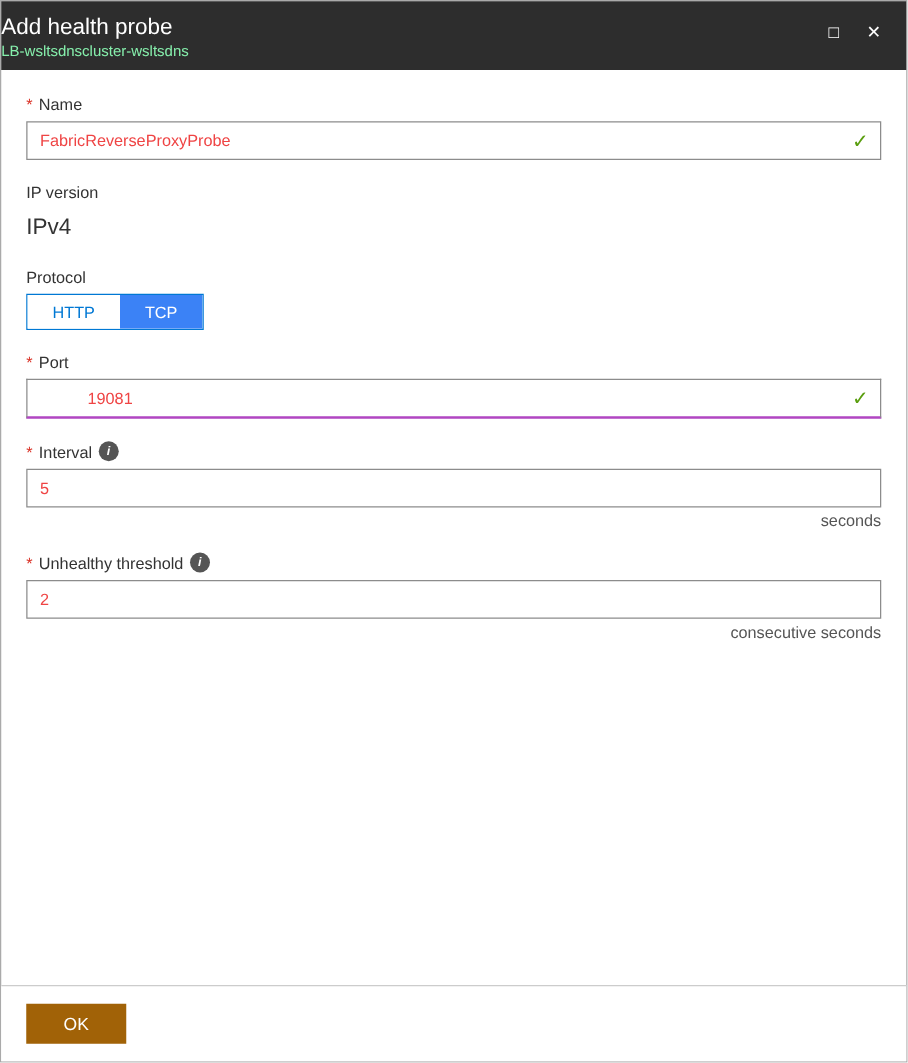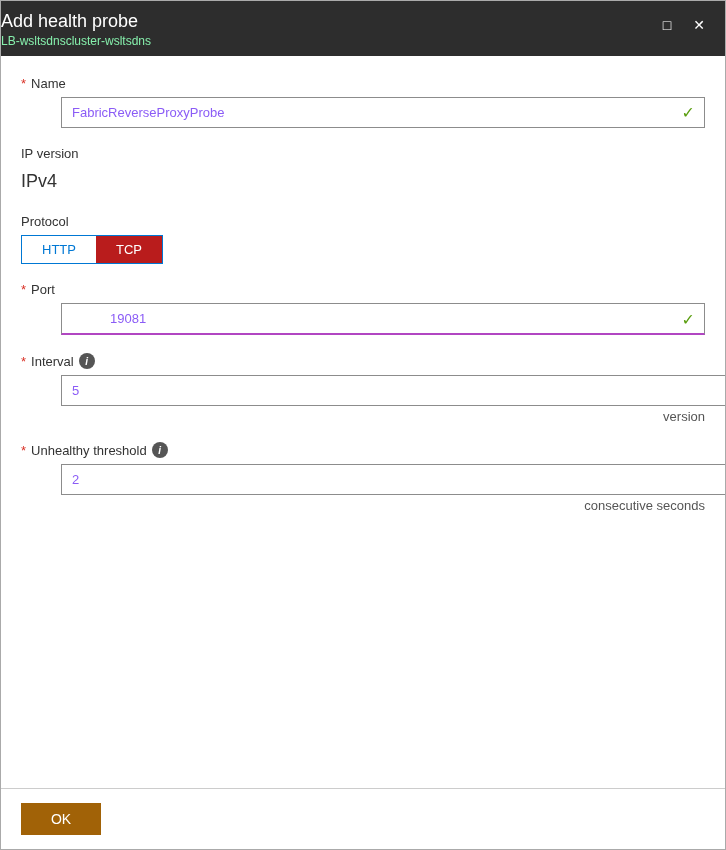--- a/index.html
+++ b/index.html
@@ -112,24 +112,23 @@
       cursor: pointer;
       font-style: italic;
       font-weight: bold;
     }
 
     .text-input {
       width: 100%;
       border: 1px solid #8c8c8c;
       padding: 7px 10px;
       font-size: 13px;
-      color: #8b5cf6;
+      color: #ef4444;
       outline: none;
       position: relative;
-      margin-left: 40px;
     }
 
     .input-with-check {
       position: relative;
       display: flex;
       align-items: center;
     }
 
     .input-with-check .text-input {
       padding-right: 30px;
@@ -160,21 +159,21 @@
       padding: 6px 20px;
       font-size: 13px;
       cursor: pointer;
       border: none;
       outline: none;
       background: #fff;
       color: #0078d4;
     }
 
     .protocol-btn.active {
-      background: #b91c1c;
+      background: #3b82f6;
       color: #fff;
     }
 
     .port-input-wrapper {
       position: relative;
     }
 
     .port-input-wrapper .text-input {
       border-bottom: 2px solid #b146c2;
       border-top: 1px solid #8c8c8c;
@@ -266,21 +265,21 @@
       </div>
     </div>
 
     <div class="field-group">
       <div class="field-label">
         <span class="required-star">*</span>
         <span>Interval</span>
         <span class="info-icon">i</span>
       </div>
       <input class="text-input" type="text" value="5" style="">
-      <div class="input-suffix">version</div>
+      <div class="input-suffix">seconds</div>
     </div>
 
     <div class="field-group">
       <div class="field-label">
         <span class="required-star">*</span>
         <span>Unhealthy threshold</span>
         <span class="info-icon">i</span>
       </div>
       <input class="text-input" type="text" value="2" style="">
       <div class="input-suffix">consecutive seconds</div>

